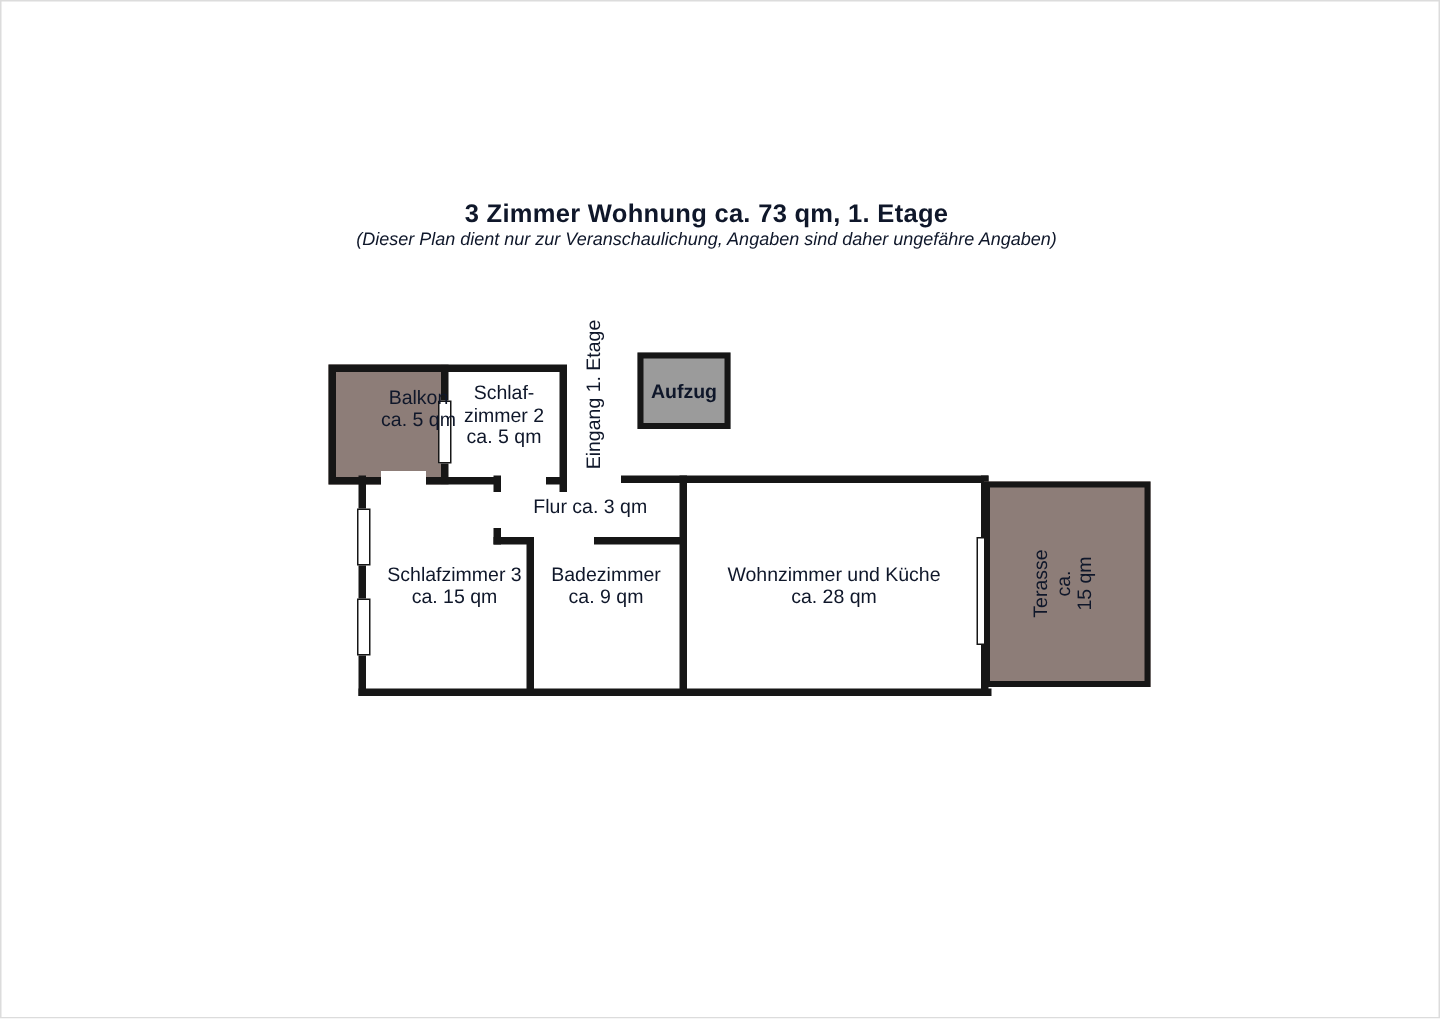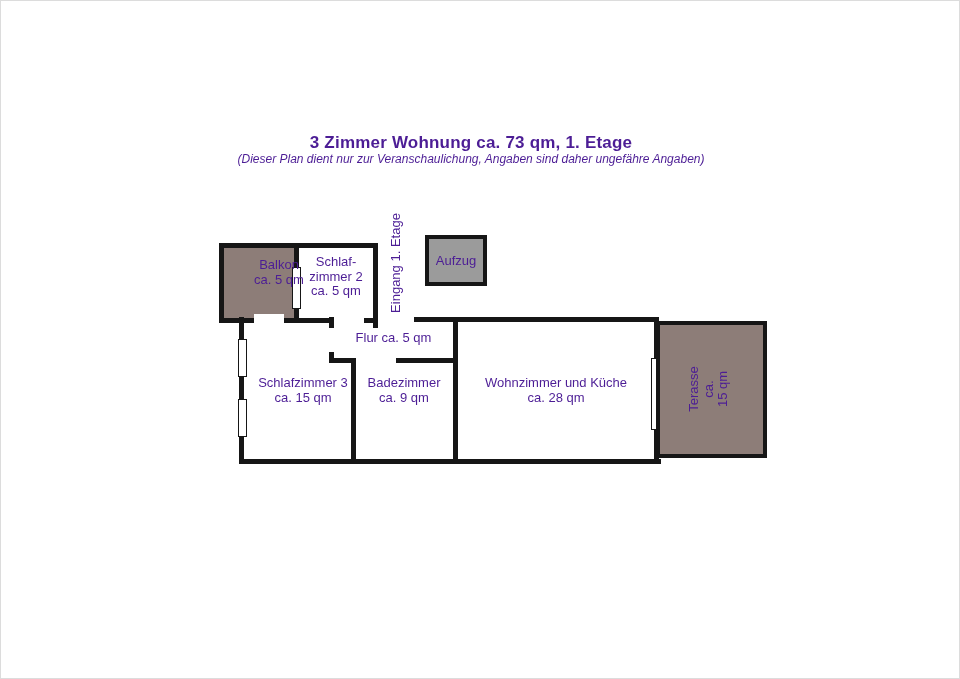--- a/index.html
+++ b/index.html
@@ -1,31 +1,31 @@
 <!DOCTYPE html>
 <html><head>
 <meta charset="utf-8">
 <style>
   html,body{margin:0;padding:0;background:#fff;}
   #canvas{
     position:relative;width:960px;height:679px;background:#fff;overflow:hidden;
-    font-family:"Liberation Sans","DejaVu Sans",sans-serif;color:#4c1d95;
+    font-family:"Liberation Sans","DejaVu Sans",sans-serif;color:#0f172a;
     border:1px solid #dcdcdc;box-sizing:border-box;padding-left:12px;
   }
   .title{
     position:absolute;left:0;top:132px;width:940px;text-align:center;
     font-size:17px;font-weight:bold;letter-spacing:.2px;
   }
   .subtitle{
     position:absolute;left:0;top:151px;width:940px;text-align:center;
     font-size:12px;
     font-style:italic;
   }
   .wall{position:absolute;background:#161616;}
-  .room{position:absolute;box-sizing:border-box;border:5px solid #161616;}
+  .room{position:absolute;box-sizing:border-box;border:5px solid #161616;font-weight:bold;}
   .lbl{position:absolute;text-align:center;font-size:13px;line-height:1.13;}
   .lbl span{display:block;}
   .opening{position:absolute;background:#fff;}
   .framed{border:1px solid #161616;box-sizing:border-box;}
   .rot{transform:rotate(-90deg);transform-origin:center center;}
   #balkon{left:218px;top:242px;width:80px;height:80px;}
   #schlaf2{left:293px;top:242px;width:84px;height:80px;background:#fff;}
   #terasse{left:655px;top:320px;width:111px;height:137px;border-width:4px;}
   #aufzug{left:424px;top:234px;width:62px;height:51px;border-width:4px;
           display:flex;align-items:center;justify-content:center;font-size:13px;}
@@ -82,21 +82,21 @@
     <span>Schlaf-</span>
     <span>zimmer 2</span>
     <span>ca. 5 qm</span>
   </div>
 
   <div class="lbl rot" style="left:341px;top:254px;width:110px;height:16px;white-space:nowrap;">
     <span>Eingang 1. Etage</span>
   </div>
 
   <div class="lbl" style="left:320px;top:330px;width:145px;">
-    <span>Flur ca. 5 qm</span>
+    <span>Flur ca. 3 qm</span>
   </div>
 
   <div class="lbl" style="left:243px;top:375px;width:118px;">
     <span>Schlafzimmer 3</span>
     <span>ca. 15 qm</span>
   </div>
 
   <div class="lbl" style="left:354px;top:375px;width:98px;">
     <span>Badezimmer</span>
     <span>ca. 9 qm</span>

